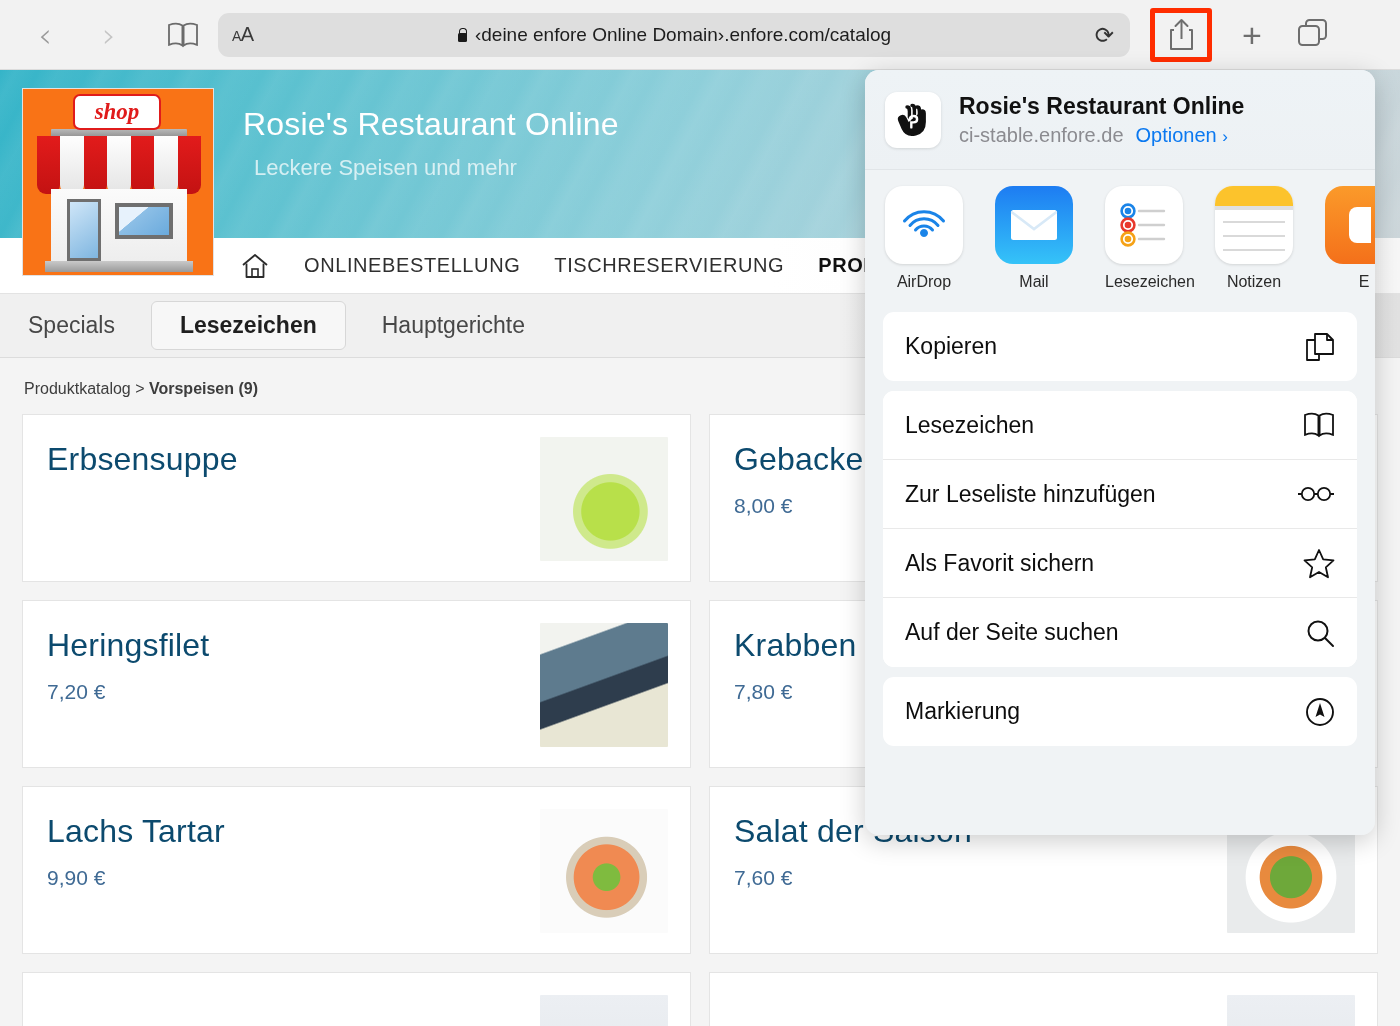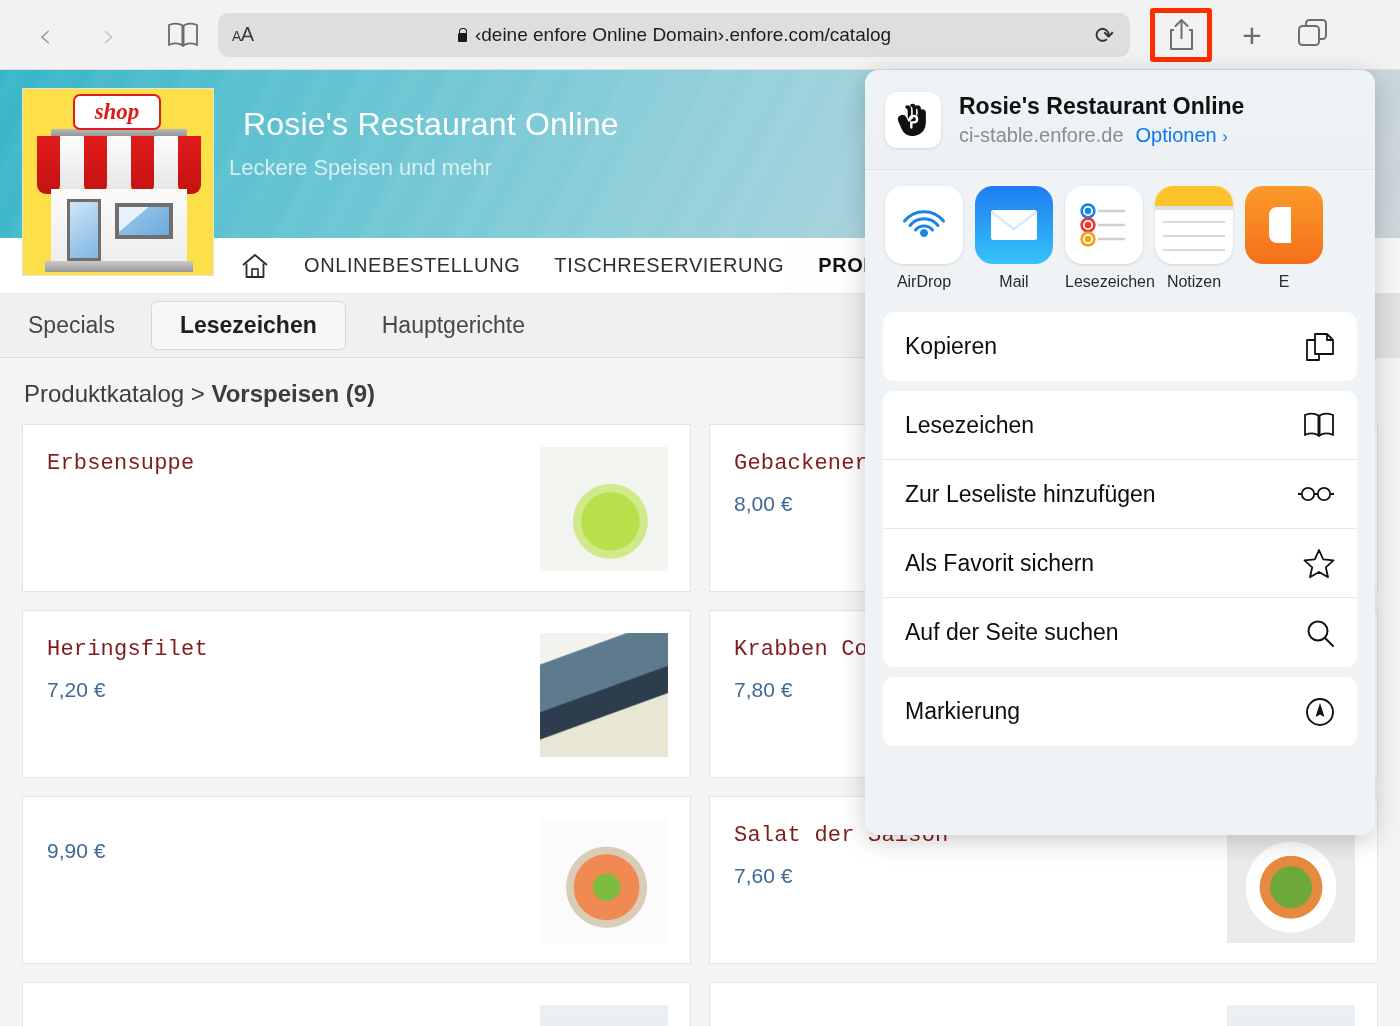--- a/index.html
+++ b/index.html
@@ -104,28 +104,28 @@
       rgba(255,255,255,0.00) 34px,
       rgba(255,255,255,0.05) 52px,
       rgba(255,255,255,0.00) 78px);
   }
   .banner-title {
     position:absolute; left: 243px; top: 36px;
     font-size: 32px; color: #ffffff; font-weight: 400;
     letter-spacing: 0.2px; z-index: 2;
   }
   .banner-sub {
-    position:absolute; left: 229px; top: 85px;
+    position:absolute; left: 254px; top: 85px;
     font-size: 22px; color: rgba(255,255,255,0.72); z-index:2;
   }
 
   .logo-box {
     position: absolute; left: 22px; top: 18px;
     width: 192px; height: 188px;
-    background: #fde047;
+    background: #f97316;
     border: 1px solid #e2e2e2;
     z-index: 5;
     overflow: hidden;
   }
 
   
   .shop { position:absolute; inset:0; }
   .shop-sign {
     position:absolute; left: 50px; top: 5px; width: 88px; height: 36px;
     border: 2.5px solid #e01b1b; border-radius: 7px; background:#fff;
@@ -202,41 +202,40 @@
     white-space: nowrap;
   }
   .tab-pill.active {
     background: #f7f7f7;
     border: 1px solid #d7d7d7;
     font-weight: bold; color: #1f1f1f;
   }
 
   .breadcrumb {
     padding: 22px 0 16px 24px;
-    font-size: 24px; color: #3d3d3d;
+    font-size: 16px; color: #3d3d3d;
   }
   .breadcrumb b { font-weight: bold; }
 
   .grid {
     padding: 0 22px;
     display: grid;
     grid-template-columns: 1fr 1fr;
     gap: 18px 18px;
   }
   .card {
     background: #ffffff;
     border: 1px solid #e4e4e4;
     height: 168px;
     position: relative;
     padding: 26px 24px;
   }
   .card-title {
-    font-size: 22px; color: #7f1d1d; font-weight: 500;
+    font-size: 32px; color: #0c4a6e; font-weight: 500;
     letter-spacing: 0.2px;
-    font-family: Liberation Mono, monospace;
   }
   .card-price {
     margin-top: 16px;
     font-size: 21px; color: #3f6a94;
   }
   .thumb {
     position:absolute; right: 22px; top: 22px;
     width: 128px; height: 124px;
     background-size: cover; background-position: center;
     border-radius: 1px;
@@ -275,21 +274,21 @@
   }
   .sheet-title { font-size: 23px; font-weight: bold; color:#111; }
   .sheet-sub { margin-top: 4px; font-size: 20px; color:#8b8b90; display:flex; gap:12px; align-items:center;}
   .sheet-opts { color:#0a78f0; }
   .sheet-opts .carat { font-size: 17px; }
 
   .apps-row {
     height: 132px;
     display:flex; align-items:flex-start;
     padding: 16px 20px 0 20px;
-    gap: 12px;
+    gap: 32px;
     background: #f0f3f5;
     overflow:hidden;
   }
   .app { width: 78px; flex:none; text-align:center; }
   .app-ico {
     width: 78px; height: 78px; border-radius: 18px;
     display:flex; align-items:center; justify-content:center;
     overflow:hidden; position:relative;
   }
   .app-label { margin-top: 9px; font-size: 16px; color:#2a2a2a; white-space:nowrap; }
@@ -443,20 +442,21 @@
       <div class="card-title">Heringsfilet</div>
       <div class="card-price">7,20 €</div>
       <div class="thumb th-fish"></div>
     </div>
     <div class="card">
       <div class="card-title">Krabben Cocktail</div>
       <div class="card-price">7,80 €</div>
       <div class="thumb th-plain"></div>
     </div>
     <div class="card">
+      <div class="card-title">Lachs Tartar</div>
       <div class="card-price">9,90 €</div>
       <div class="thumb th-tartar"></div>
     </div>
     <div class="card">
       <div class="card-title">Salat der Saison</div>
       <div class="card-price">7,60 €</div>
       <div class="thumb th-salad"></div>
     </div>
     <div class="card">
       <div class="thumb th-plain"></div>

